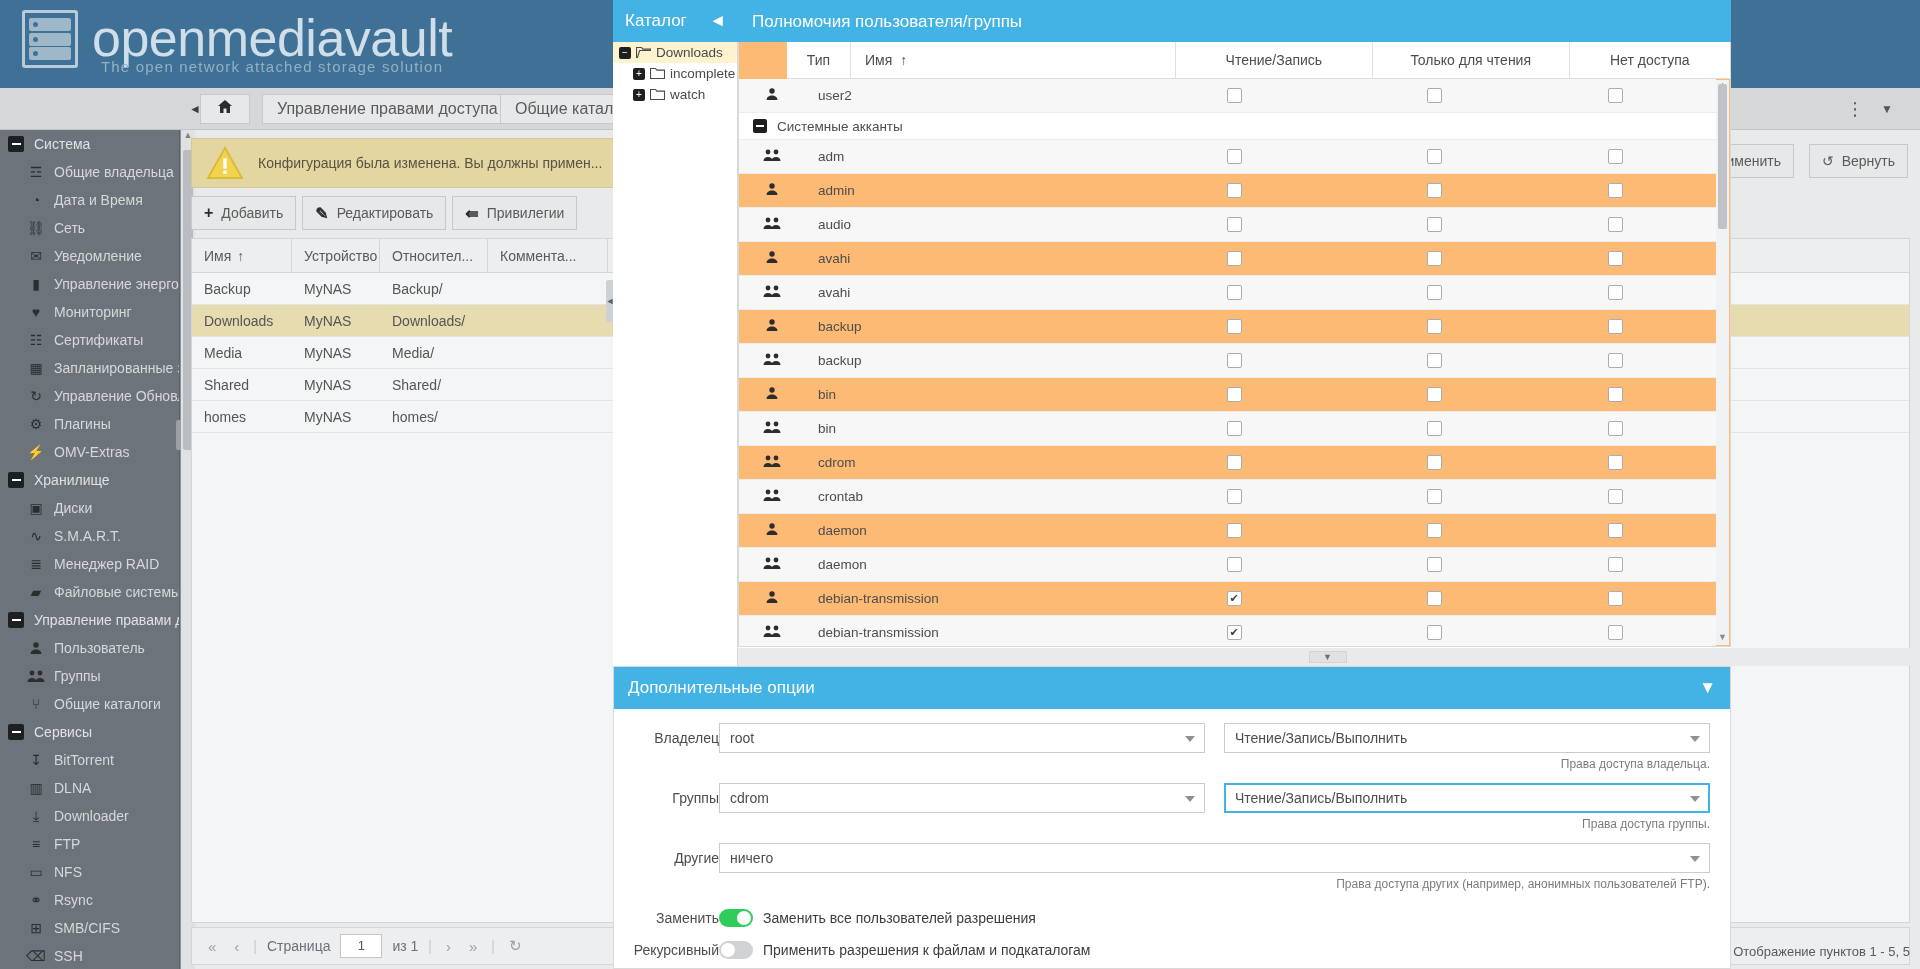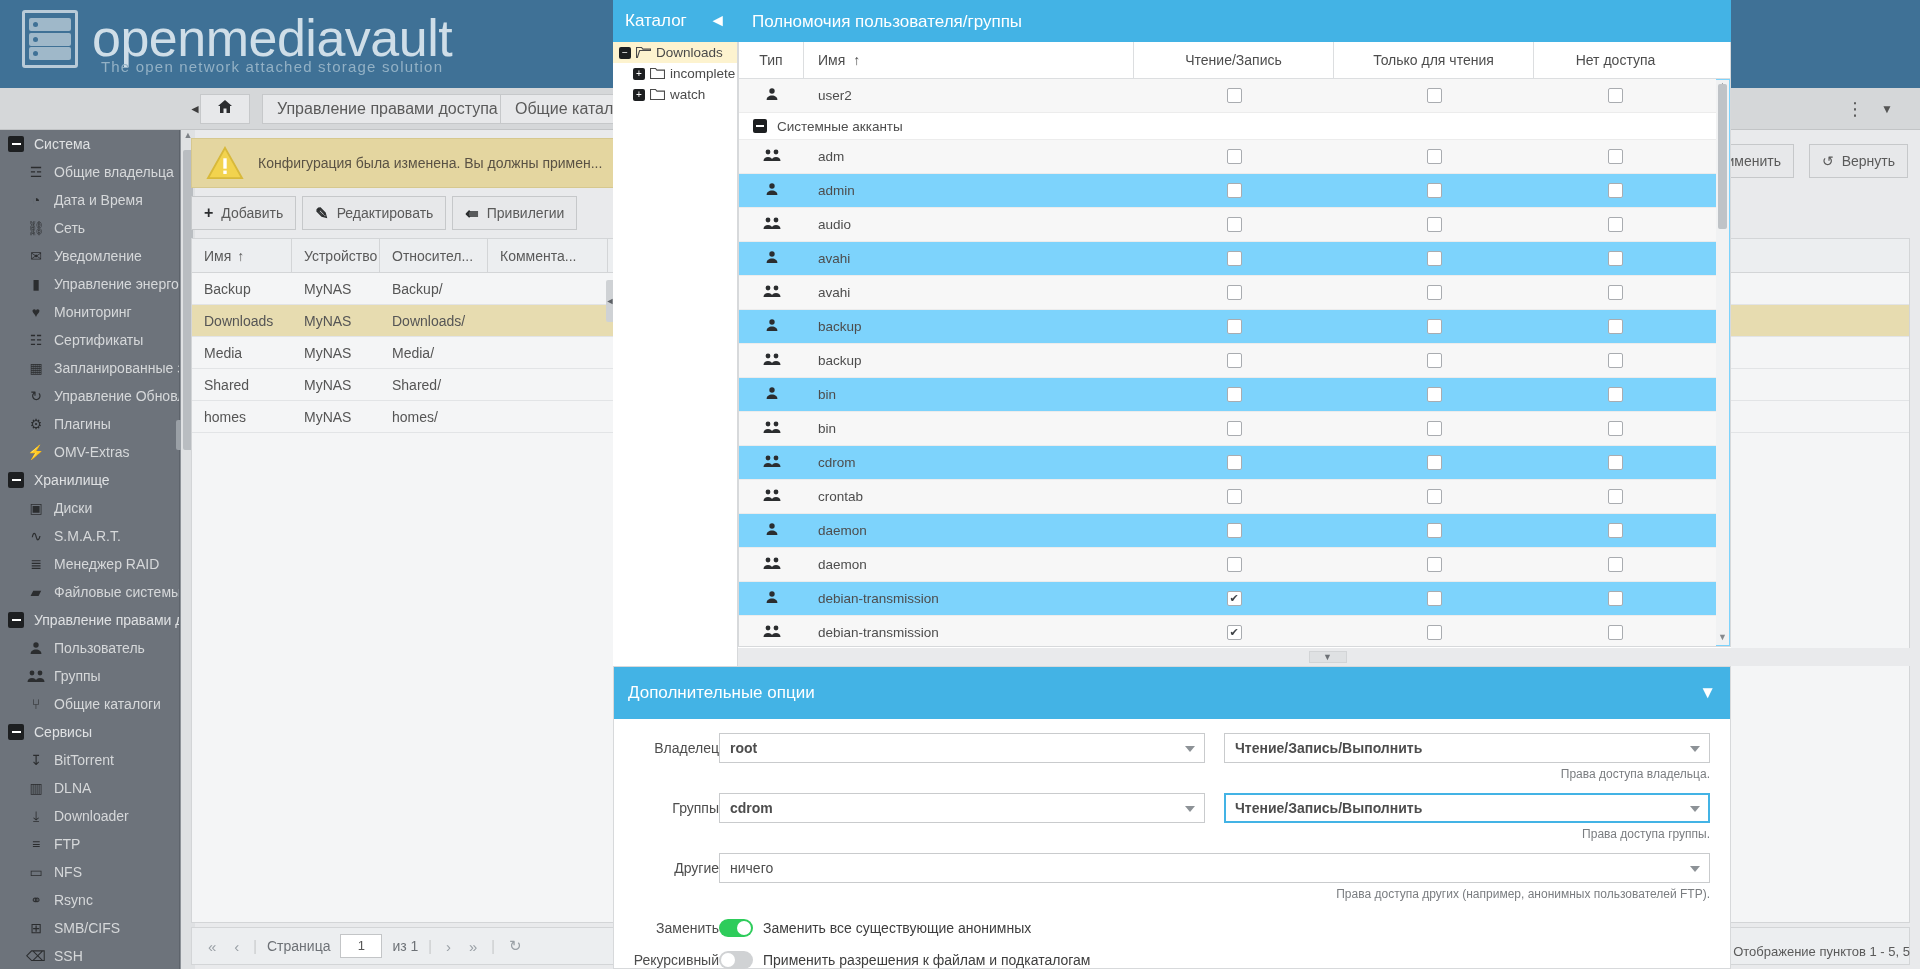--- a/index.html
+++ b/index.html
@@ -129,22 +129,22 @@
      padding-left:6px; gap:5px; }
   .tree-row.sel { background:#fdf3cf; }
   .tree-row.child { padding-left:20px; }
   .tre-exp { width:12px;height:12px;background:#1d1f21;border-radius:2px;color:#fff;flex:none;
      display:flex;align-items:center;justify-content:center;font-size:10px;line-height:1;}
   .folder-ico { width:15px; flex:none; display:flex; }
 
   .dlg-perm { left:738px; top:0; right:189px; height:657px; }
   .perm-head { height:44px; background:#43b3e5; color:#fff; display:flex; align-items:center;
      padding:0 14px; font-size:17px; }
-  .perm-grid { position:absolute; top:42px; left:0; right:0; bottom:10px; background:#7dd3fc;
-     border:1px solid #d7d9db; border-top:none; }
+  .perm-grid { position:absolute; top:42px; left:0; right:0; bottom:10px; background:#fdba74;
+     border:1px solid #d7d9db; border-top:none;padding-left:48px; }
   .ph-row { display:flex; height:37px; border-bottom:1px solid #dcdee0; background:#fff; }
   .ph { display:flex; align-items:center; justify-content:center; font-size:14px; color:#4d4d4d;
      border-right:1px solid #dcdee0; }
   .ph.left { justify-content:flex-start; padding-left:14px; }
   .w-type { width:65px; } .w-name { width:330px; } .w-rw { width:200px; }
   .w-ro { width:200px; } .w-no { width:163px; border-right:none !important; }
 
   .pr-row { display:flex; height:34px; border-bottom:1px solid #ececec; }
   .pr-row:nth-child(odd) { background:#f7f7f7; }
   .pr-row.grouprow { background:#fff; }
@@ -163,27 +163,27 @@
   .perm-vscroll .arr { height:13px; text-align:center; color:#85898d; font-size:9px; }
   .perm-vscroll .arr.bot { position:absolute; bottom:0; left:0; right:0; }
 
   .splitter { position:absolute; left:738px; top:648px; width:1179px; height:18px;
      background:#e9eaec; display:flex; align-items:center; justify-content:center; }
   .splitter .pill { width:38px; height:12px; background:#dfe1e3; border:1px solid #d2d4d6;
      display:flex;align-items:center;justify-content:center;color:#6d7176;font-size:9px;}
 
   .dlg-extra { left:613px; top:666px; right:189px; bottom:0; background:#fff;
      border:1px solid #d7d9db; }
-  .ex-head { height:52px; background:#43b3e5; color:#fff; display:flex; align-items:center;
+  .ex-head { height:42px; background:#43b3e5; color:#fff; display:flex; align-items:center;
      justify-content:space-between; padding:0 14px; font-size:17px; }
   .ex-body { padding:14px 0 0 0;text-align:right; }
   .frow { display:flex; align-items:flex-start; margin-bottom:2px; }
   .flabel { width:105px; padding-left:8px; font-size:14px; color:#4d4d4d; line-height:30px; flex:none; }
   .fctrl { flex:1; padding-right:20px; }
-  .sel-pair { display:flex; gap:19px;font-weight:bold; }
+  .sel-pair { display:flex; gap:19px; }
   .selbox { position:relative; height:30px; border:1px solid #c9cbcd; background:#fff;
      display:flex; align-items:center; padding:0 26px 0 10px; font-size:14px; color:#4d4d4d; }
   .selbox.focus { border-color:#43b3e5; box-shadow:0 0 0 1px #43b3e5 inset; }
   .selbox .caret { position:absolute; right:9px; top:12px; width:0;height:0;
      border-left:5px solid transparent;border-right:5px solid transparent;border-top:6px solid #8d9297; }
   .hint { font-size:12px; color:#7a7d80; margin:4px 0 10px 2px; }
   .sw { width:34px; height:18px; border-radius:9px; position:relative; flex:none; margin-right:10px; }
   .sw.on { background:#2ecc5b; }
   .sw.off { background:#d0d2d4; }
   .sw .knob { position:absolute; top:2px; width:14px; height:14px; border-radius:50%; background:#fff; }
@@ -912,21 +912,21 @@
       </div>
     </div>
 
     <div class="frow">
       <div class="flabel">Заменить</div>
       <div class="fctrl">
         <div class="switch-row">
           <div class="sw on">
               <div class="knob"></div>
             </div>
-          <span>Заменить все существующие анонимных</span>
+          <span>Заменить все пользователей разрешения</span>
         </div>
       </div>
     </div>
 
     <div class="frow">
       <div class="flabel">Рекурсивный</div>
       <div class="fctrl">
         <div class="switch-row">
           <div class="sw off">
               <div class="knob"></div>

